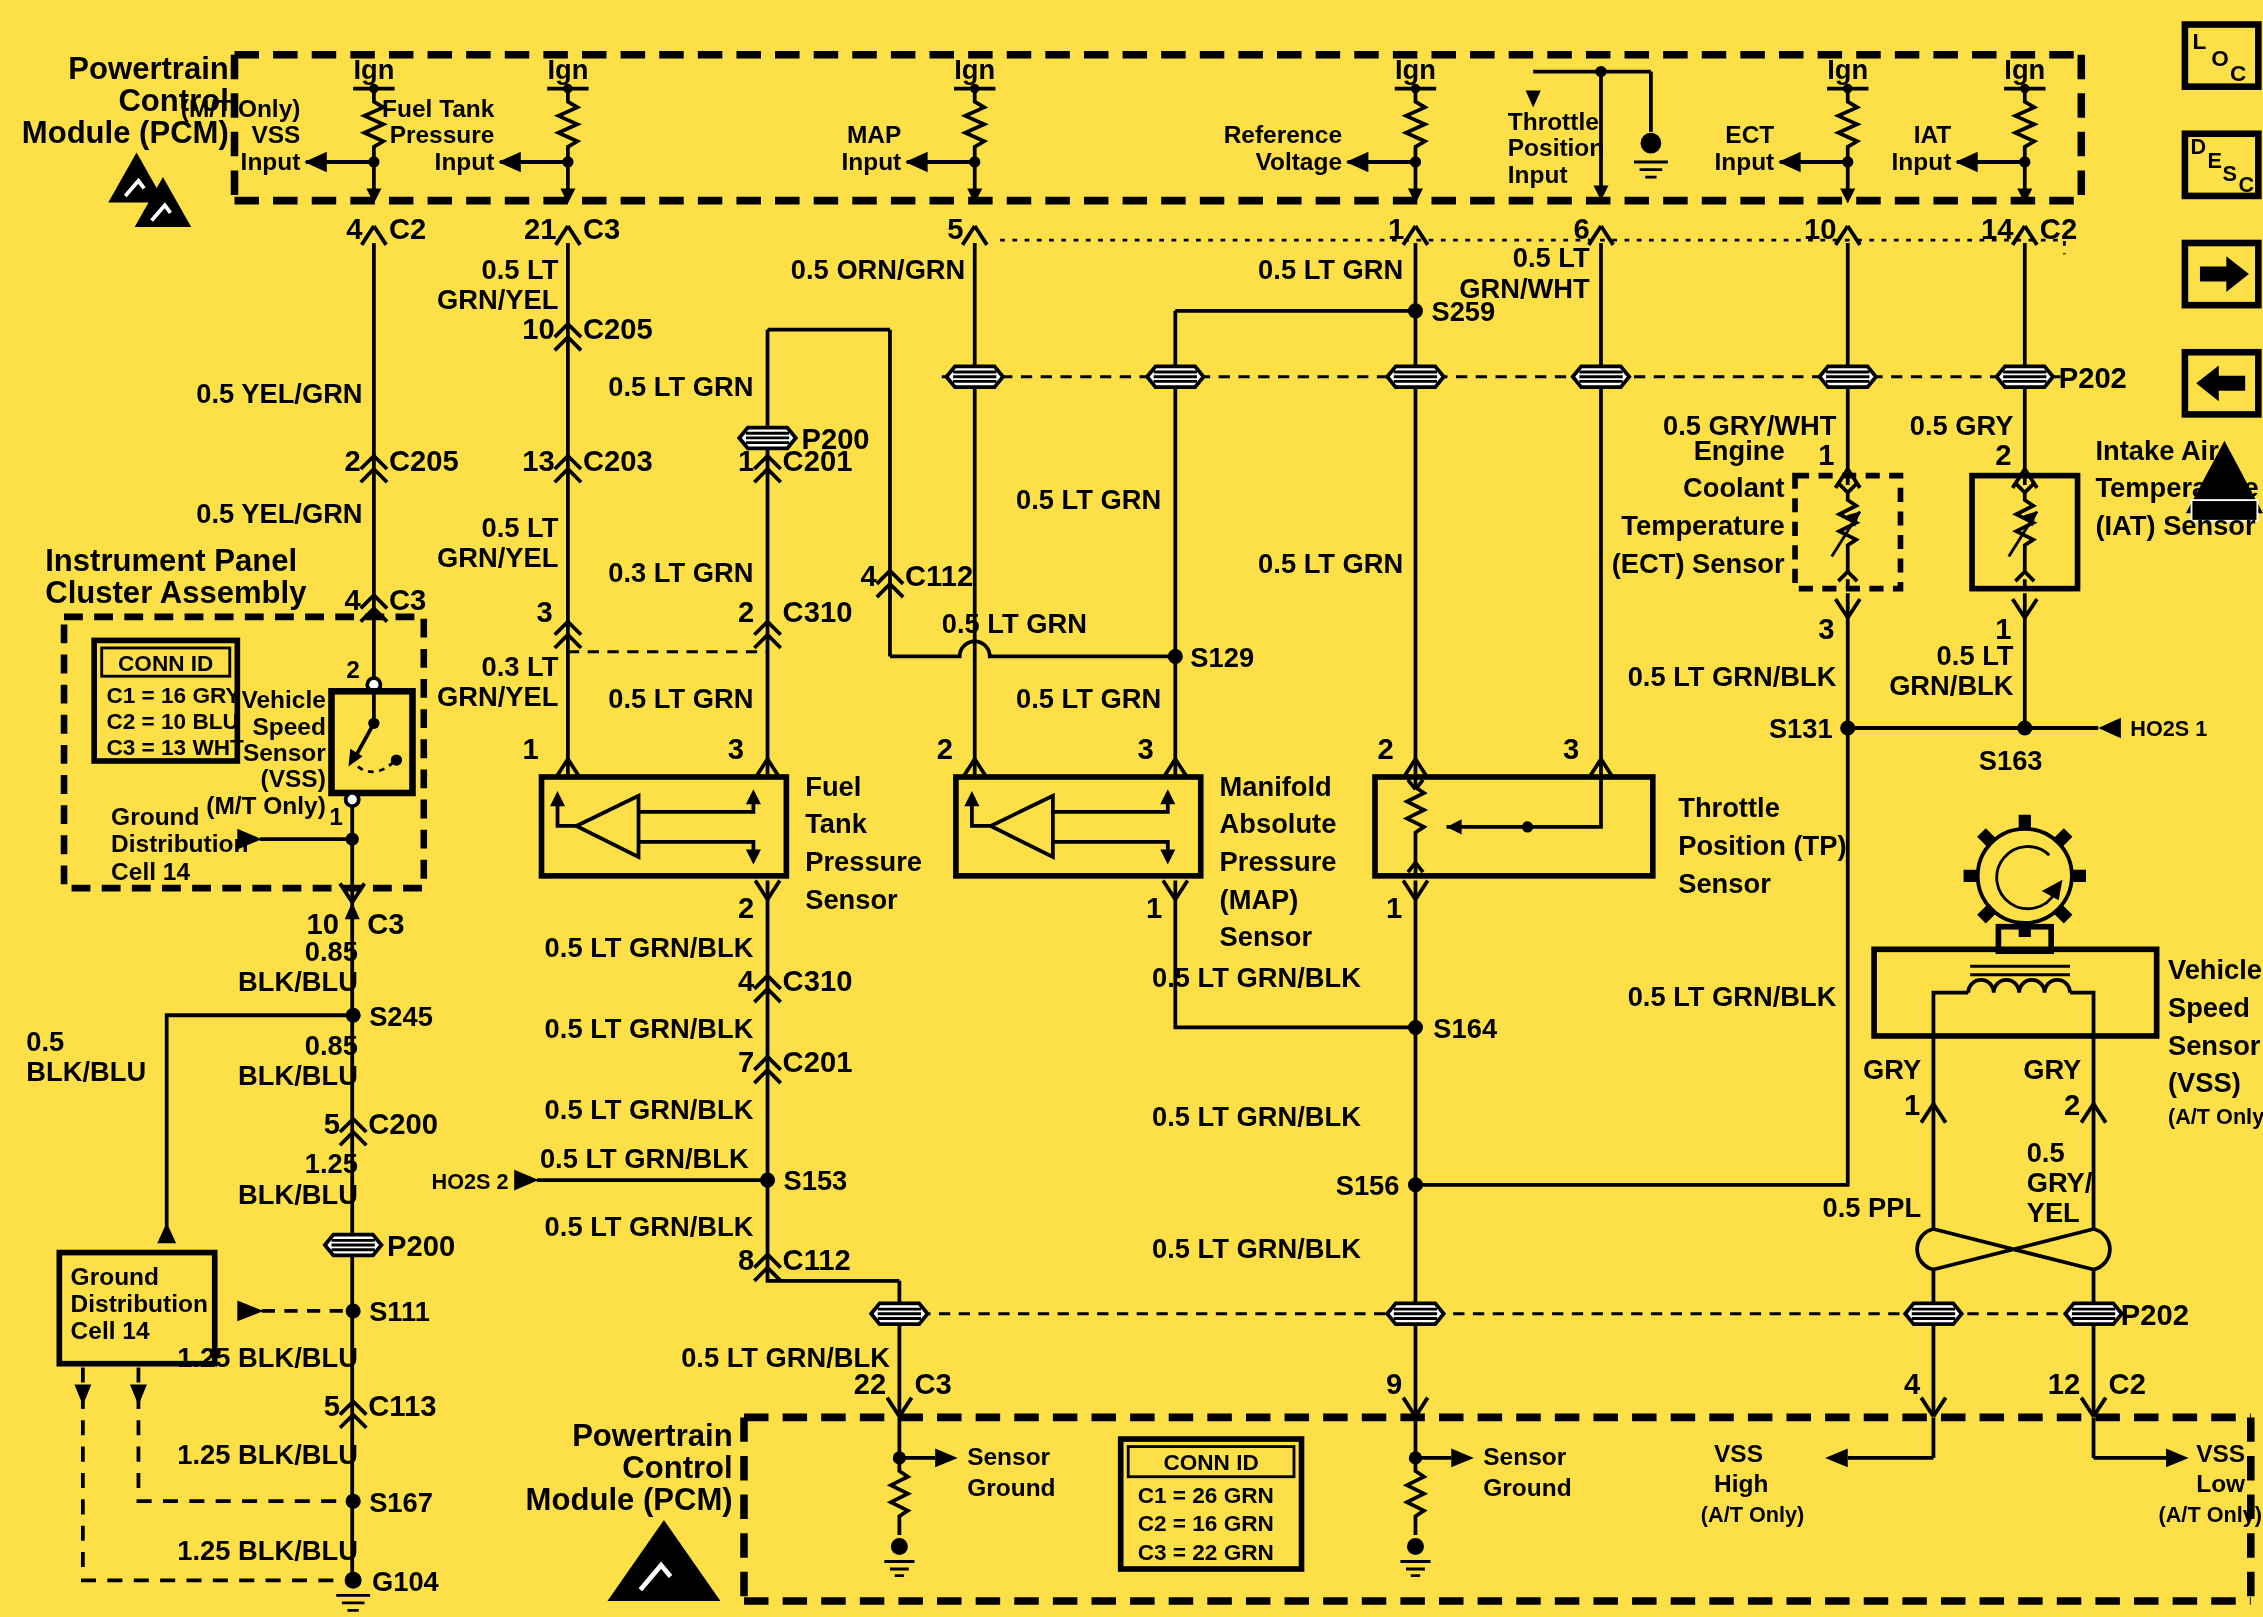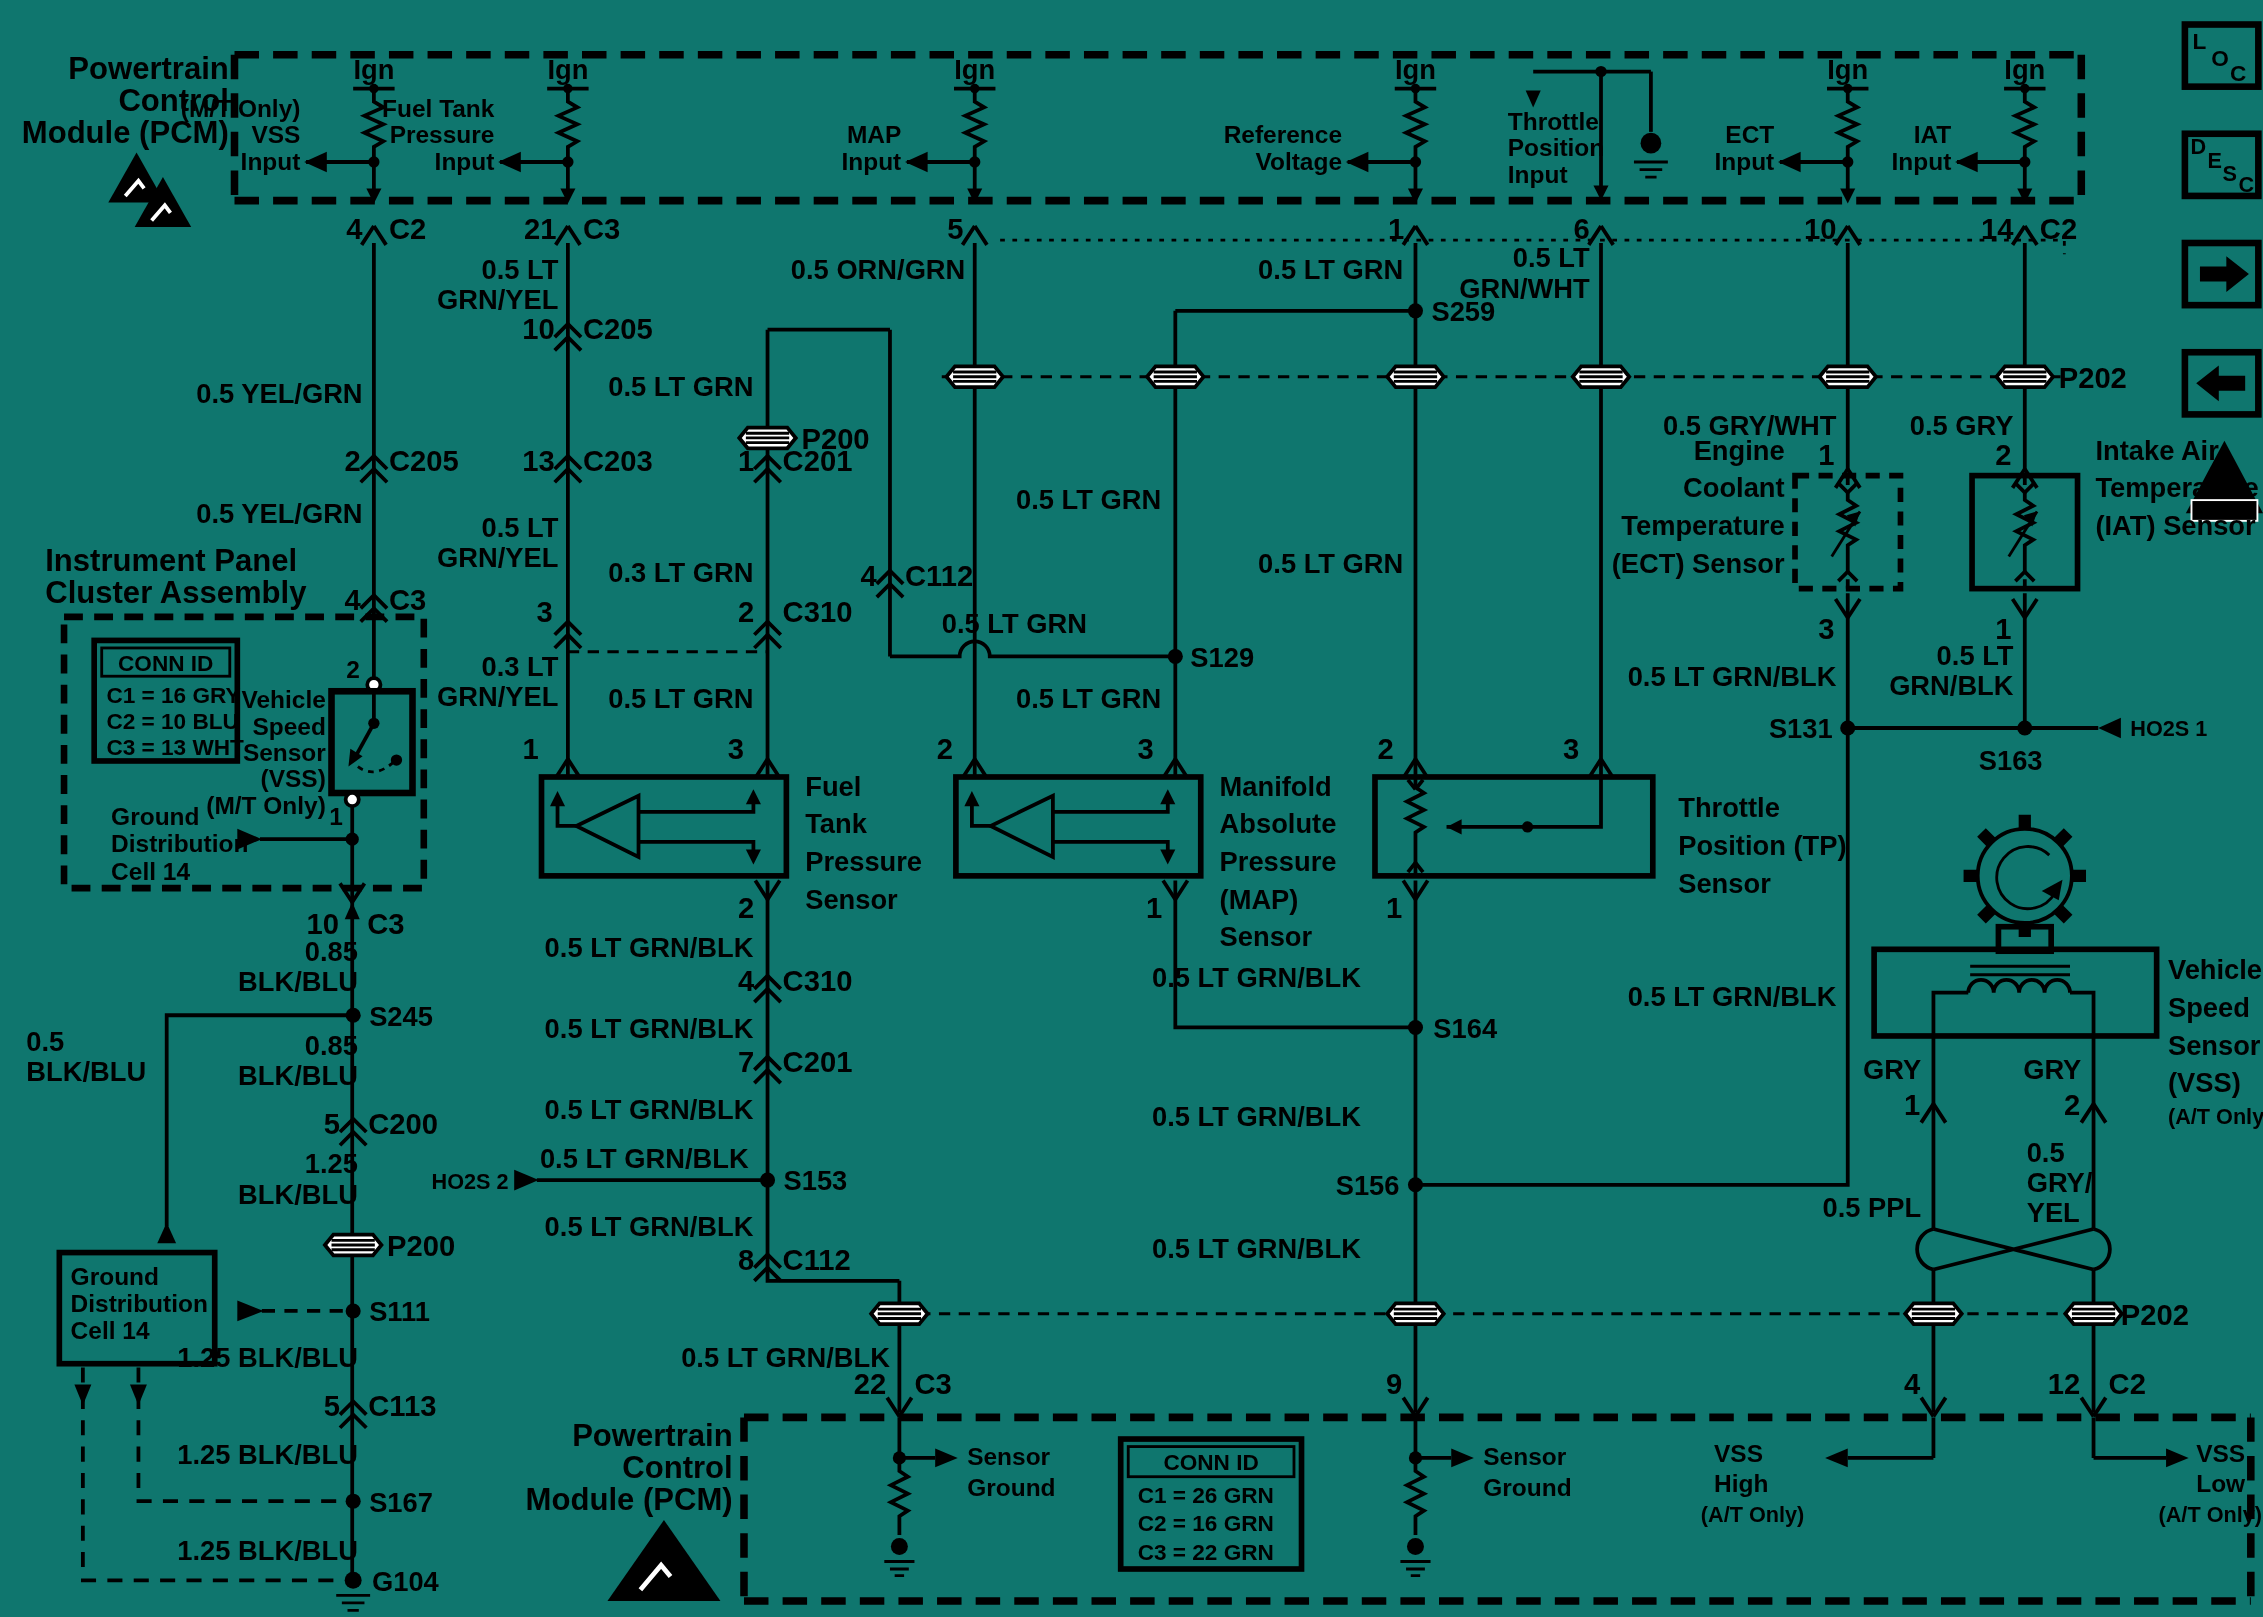--- a/index.html
+++ b/index.html
@@ -1,16 +1,16 @@
 <!DOCTYPE html>
 <html style="font-size:15px"><head>
 <meta charset="utf-8">
 <style>
   html,body{margin:0;padding:0;background:#e8e8e8;}
-  .stage{width:2264px;height:1618px;background:#0f766e;position:relative;margin:0 auto;}
+  .stage{width:2264px;height:1618px;background:#fde047;position:relative;margin:0 auto;}
   svg{display:block;}
   svg text{font-family:"Liberation Sans","DejaVu Sans",sans-serif;font-weight:bold;fill:#000;}
   .lb{font-size:29px;}
   .pin{font-size:31px;}
   .sm{font-size:26px;}
   .ti{font-size:33px;}
   .tn{font-size:23px;}
   .ic{font-size:24px;}
   .ae{text-anchor:end;}
   .am{text-anchor:middle;}

